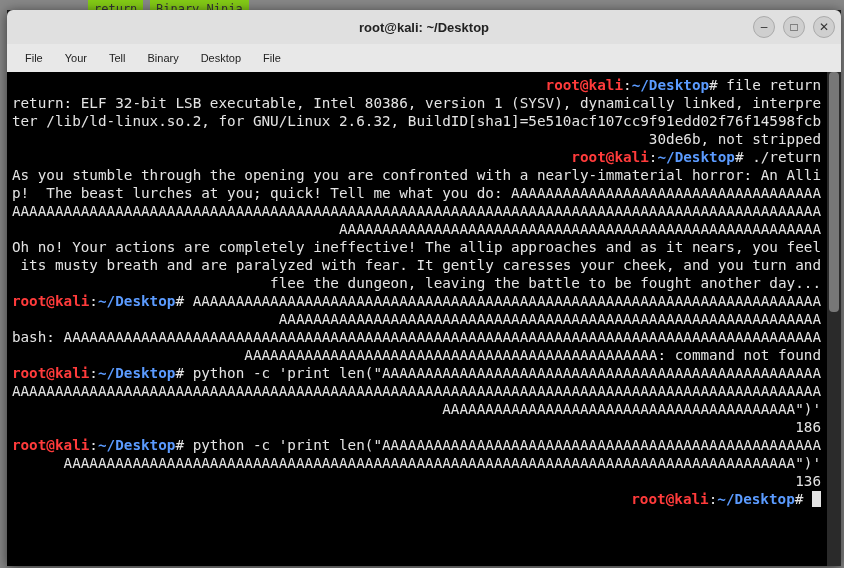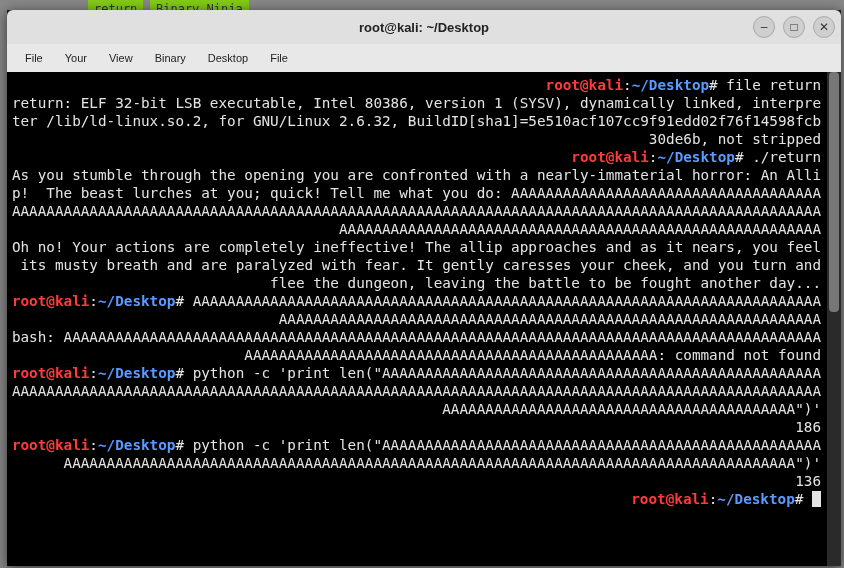--- a/index.html
+++ b/index.html
@@ -137,21 +137,21 @@
     <div class="win-controls">
       <div class="win-btn">–</div>
       <div class="win-btn">□</div>
       <div class="win-btn">✕</div>
     </div>
   </div>
 
   <div class="menubar">
     <span class="menu-item">File</span>
     <span class="menu-item">Your</span>
-    <span class="menu-item">View</span>
+    <span class="menu-item">Tell</span>
     <span class="menu-item">Binary</span>
     <span class="menu-item">Desktop</span>
     <span class="menu-item">File</span>
   </div>
 
   <div class="terminal-wrap">
     <div class="terminal"><span class="line"><span class="prompt-user">root@kali</span><span class="prompt-colon">:</span><span class="prompt-path">~/Desktop</span><span class="prompt-hash">#</span> <span>file return</span></span><span class="line">return: ELF 32-bit LSB executable, Intel 80386, version 1 (SYSV), dynamically linked, interpreter /lib/ld-linux.so.2, for GNU/Linux 2.6.32, BuildID[sha1]=5e510acf107cc9f91edd02f76f14598fcb30de6b, not stripped</span><span class="line"><span class="prompt-user">root@kali</span><span class="prompt-colon">:</span><span class="prompt-path">~/Desktop</span><span class="prompt-hash">#</span> <span>./return</span></span><span class="line">As you stumble through the opening you are confronted with a nearly-immaterial horror: An Allip!  The beast lurches at you; quick! Tell me what you do: AAAAAAAAAAAAAAAAAAAAAAAAAAAAAAAAAAAAAAAAAAAAAAAAAAAAAAAAAAAAAAAAAAAAAAAAAAAAAAAAAAAAAAAAAAAAAAAAAAAAAAAAAAAAAAAAAAAAAAAAAAAAAAAAAAAAAAAAAAAAAAAAAAAAAAAAAAAAAAAAAAAAAAAAAAAAAAAAAAAAAAAAAA</span><span class="line">Oh no! Your actions are completely ineffective! The allip approaches and as it nears, you feel its musty breath and are paralyzed with fear. It gently caresses your cheek, and you turn and flee the dungeon, leaving the battle to be fought another day...</span><span class="line"><span class="prompt-user">root@kali</span><span class="prompt-colon">:</span><span class="prompt-path">~/Desktop</span><span class="prompt-hash">#</span> <span>AAAAAAAAAAAAAAAAAAAAAAAAAAAAAAAAAAAAAAAAAAAAAAAAAAAAAAAAAAAAAAAAAAAAAAAAAAAAAAAAAAAAAAAAAAAAAAAAAAAAAAAAAAAAAAAAAAAAAAAAAAAAAAAAAAAAAAAA</span></span><span class="line">bash: AAAAAAAAAAAAAAAAAAAAAAAAAAAAAAAAAAAAAAAAAAAAAAAAAAAAAAAAAAAAAAAAAAAAAAAAAAAAAAAAAAAAAAAAAAAAAAAAAAAAAAAAAAAAAAAAAAAAAAAAAAAAAAAAAAAAAAAA: command not found</span><span class="line"><span class="prompt-user">root@kali</span><span class="prompt-colon">:</span><span class="prompt-path">~/Desktop</span><span class="prompt-hash">#</span> <span>python -c 'print len("AAAAAAAAAAAAAAAAAAAAAAAAAAAAAAAAAAAAAAAAAAAAAAAAAAAAAAAAAAAAAAAAAAAAAAAAAAAAAAAAAAAAAAAAAAAAAAAAAAAAAAAAAAAAAAAAAAAAAAAAAAAAAAAAAAAAAAAAAAAAAAAAAAAAAAAAAAAAAAAAAAAAAAAAAAAAAAAAAAAAAAAAAA")'</span></span><span class="line">186</span><span class="line"><span class="prompt-user">root@kali</span><span class="prompt-colon">:</span><span class="prompt-path">~/Desktop</span><span class="prompt-hash">#</span> <span>python -c 'print len("AAAAAAAAAAAAAAAAAAAAAAAAAAAAAAAAAAAAAAAAAAAAAAAAAAAAAAAAAAAAAAAAAAAAAAAAAAAAAAAAAAAAAAAAAAAAAAAAAAAAAAAAAAAAAAAAAAAAAAAAAAAAAAAAAAAAAAAA")'</span></span><span class="line">136</span><span class="line"><span class="prompt-user">root@kali</span><span class="prompt-colon">:</span><span class="prompt-path">~/Desktop</span><span class="prompt-hash">#</span> <span class="cursor"></span></span></div>
     <div class="scrollbar">
       <div class="scroll-thumb"></div>
     </div>

